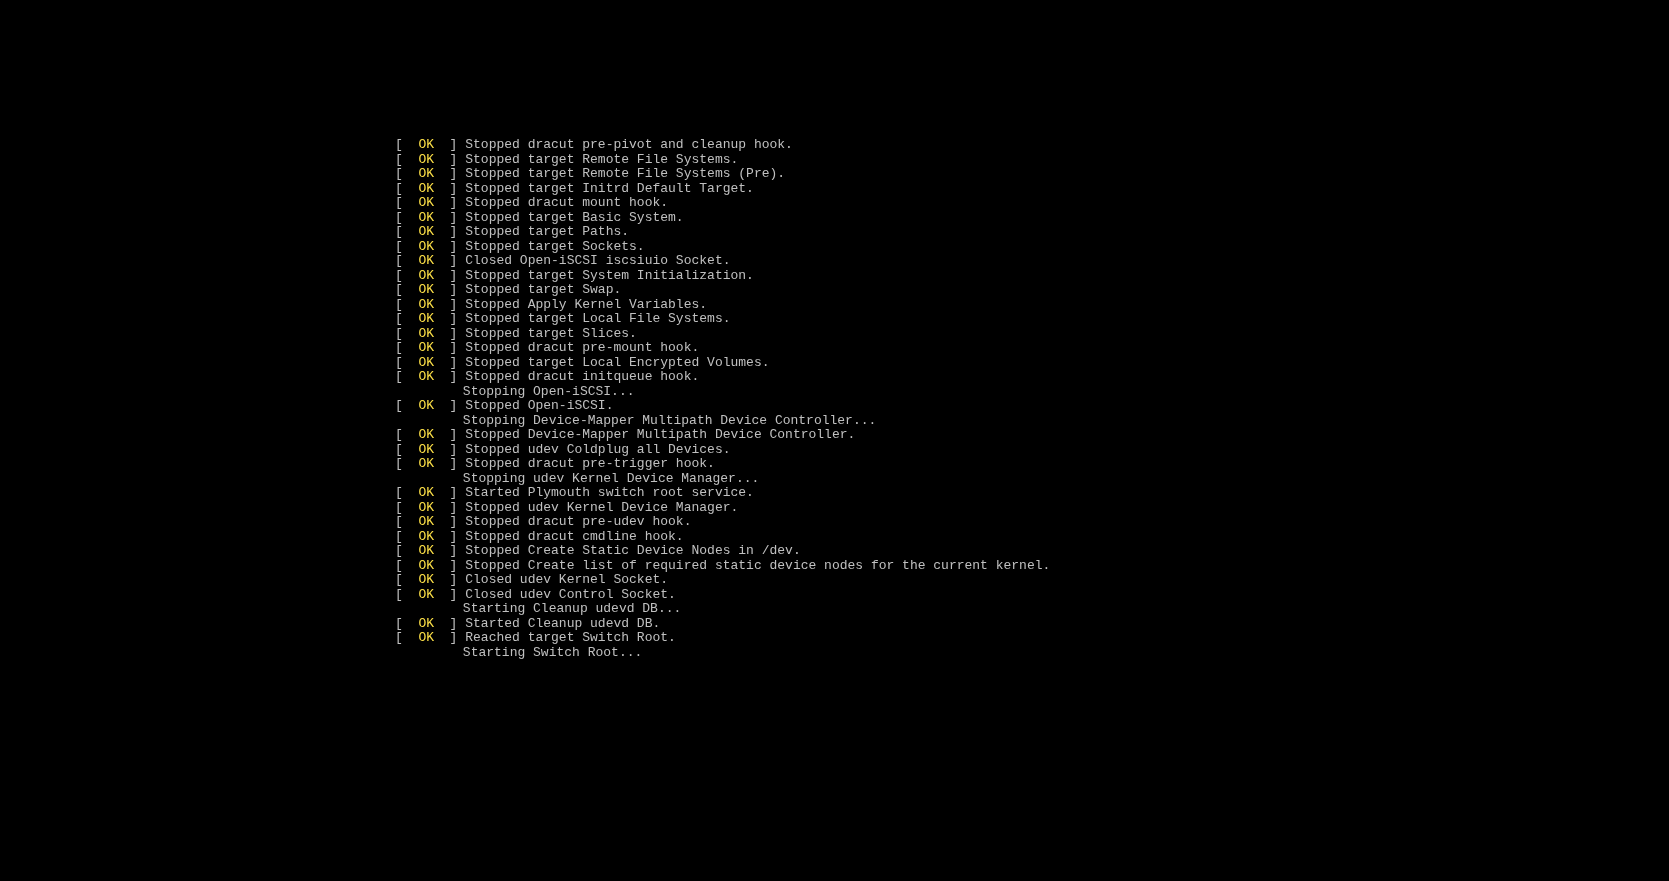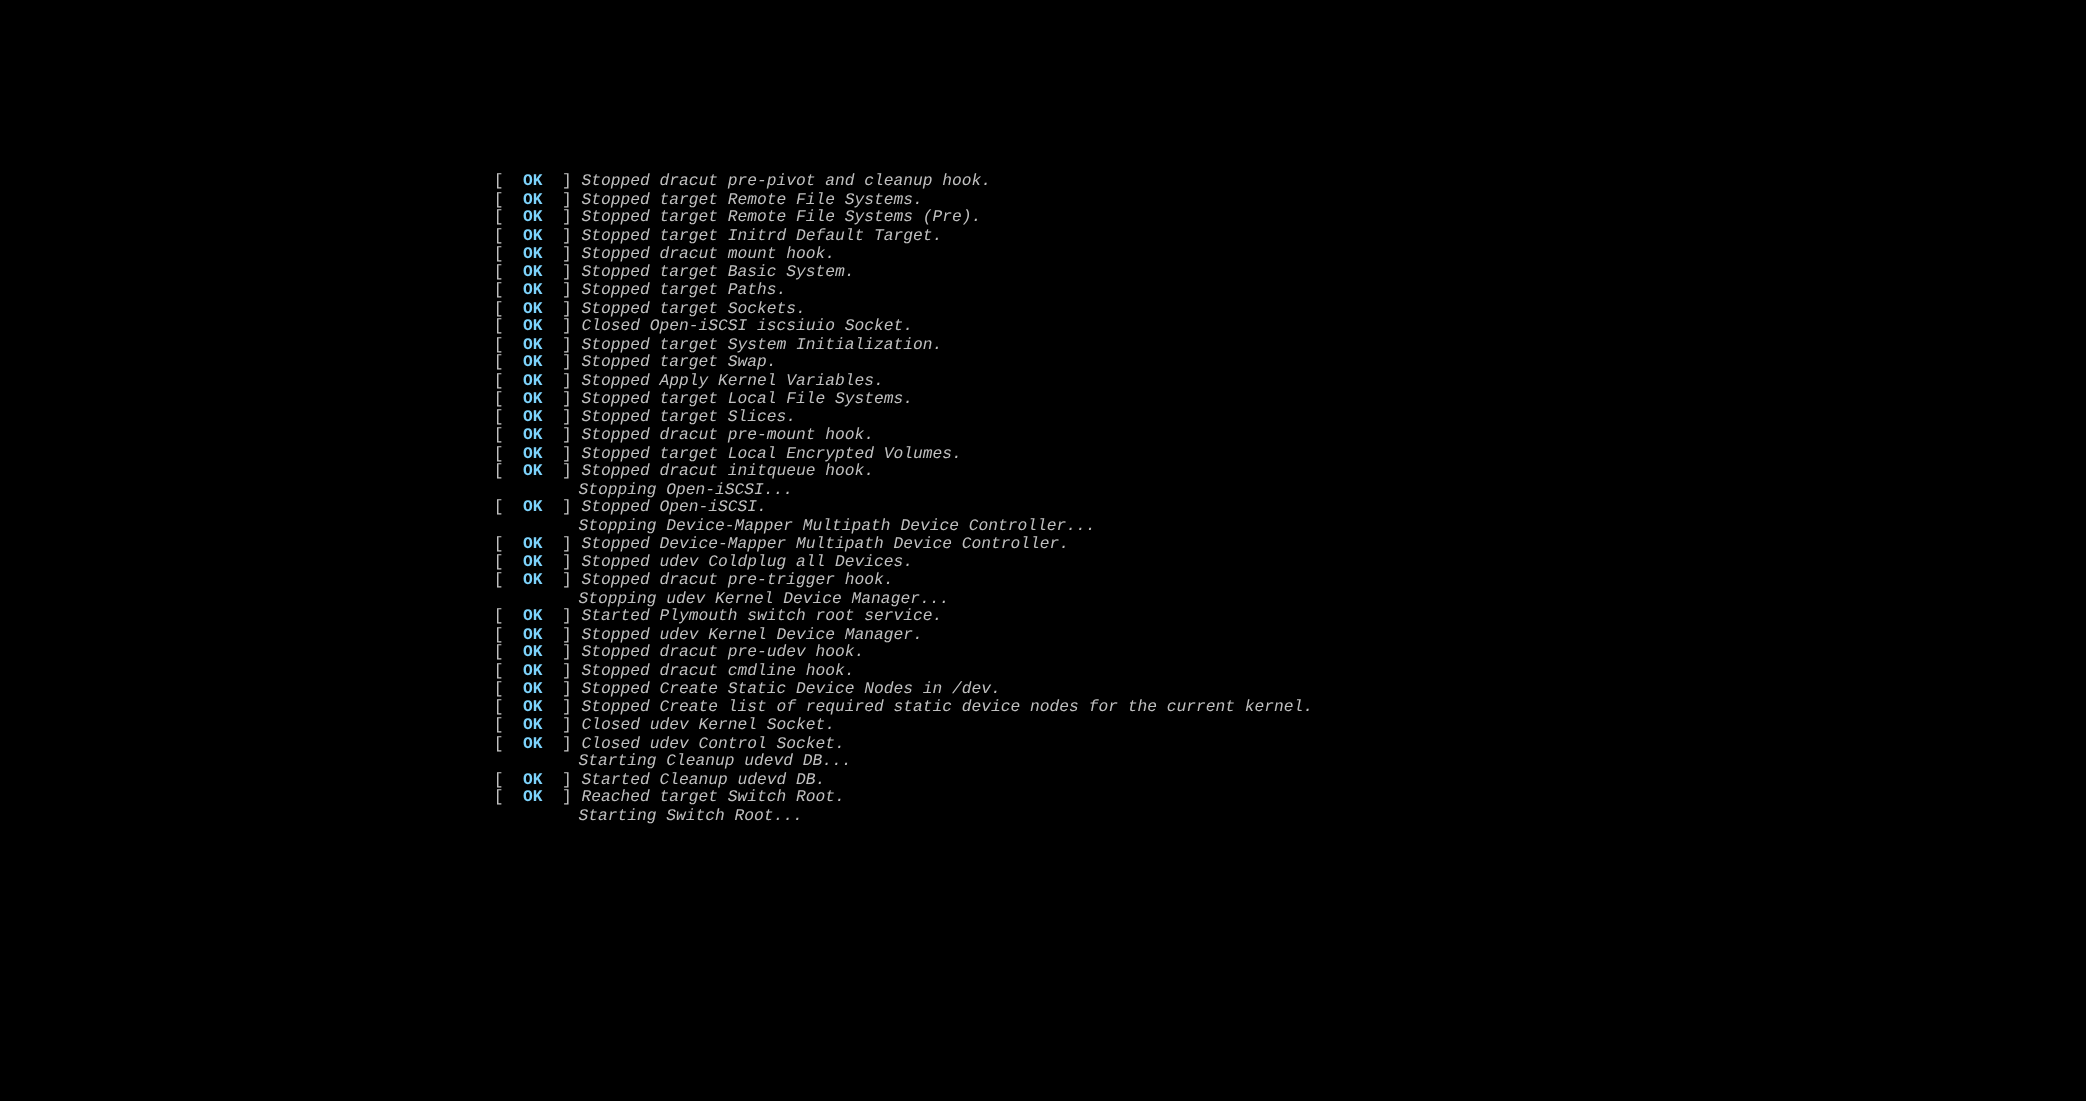--- a/index.html
+++ b/index.html
@@ -13,21 +13,21 @@
       overflow: hidden;
     }
     .console {
       position: absolute;
       left: 395px;
       top: 138px;
       white-space: pre;
       line-height: 14.5px;
     }
     .line { display: block; }
-    .ok { color: #7dd3fc; font-weight: bold; }
+    .ok { color: #fde047; font-weight: normal; }
     .bracket { color: #c0c0c0; }
-    .msg { color: #c0c0c0; font-style: italic; }
+    .msg { color: #c0c0c0; }
     .indent { display: inline-block; width: 8.7ch; }
   </style>
 </head>
 <body>
 
 <div class="console" id="console"><span class="line"><span class="bracket">[  </span><span class="ok">OK</span><span class="bracket">  ] </span><span class="msg">Stopped dracut pre-pivot and cleanup hook.</span></span><span class="line"><span class="bracket">[  </span><span class="ok">OK</span><span class="bracket">  ] </span><span class="msg">Stopped target Remote File Systems.</span></span><span class="line"><span class="bracket">[  </span><span class="ok">OK</span><span class="bracket">  ] </span><span class="msg">Stopped target Remote File Systems (Pre).</span></span><span class="line"><span class="bracket">[  </span><span class="ok">OK</span><span class="bracket">  ] </span><span class="msg">Stopped target Initrd Default Target.</span></span><span class="line"><span class="bracket">[  </span><span class="ok">OK</span><span class="bracket">  ] </span><span class="msg">Stopped dracut mount hook.</span></span><span class="line"><span class="bracket">[  </span><span class="ok">OK</span><span class="bracket">  ] </span><span class="msg">Stopped target Basic System.</span></span><span class="line"><span class="bracket">[  </span><span class="ok">OK</span><span class="bracket">  ] </span><span class="msg">Stopped target Paths.</span></span><span class="line"><span class="bracket">[  </span><span class="ok">OK</span><span class="bracket">  ] </span><span class="msg">Stopped target Sockets.</span></span><span class="line"><span class="bracket">[  </span><span class="ok">OK</span><span class="bracket">  ] </span><span class="msg">Closed Open-iSCSI iscsiuio Socket.</span></span><span class="line"><span class="bracket">[  </span><span class="ok">OK</span><span class="bracket">  ] </span><span class="msg">Stopped target System Initialization.</span></span><span class="line"><span class="bracket">[  </span><span class="ok">OK</span><span class="bracket">  ] </span><span class="msg">Stopped target Swap.</span></span><span class="line"><span class="bracket">[  </span><span class="ok">OK</span><span class="bracket">  ] </span><span class="msg">Stopped Apply Kernel Variables.</span></span><span class="line"><span class="bracket">[  </span><span class="ok">OK</span><span class="bracket">  ] </span><span class="msg">Stopped target Local File Systems.</span></span><span class="line"><span class="bracket">[  </span><span class="ok">OK</span><span class="bracket">  ] </span><span class="msg">Stopped target Slices.</span></span><span class="line"><span class="bracket">[  </span><span class="ok">OK</span><span class="bracket">  ] </span><span class="msg">Stopped dracut pre-mount hook.</span></span><span class="line"><span class="bracket">[  </span><span class="ok">OK</span><span class="bracket">  ] </span><span class="msg">Stopped target Local Encrypted Volumes.</span></span><span class="line"><span class="bracket">[  </span><span class="ok">OK</span><span class="bracket">  ] </span><span class="msg">Stopped dracut initqueue hook.</span></span><span class="line"><span class="indent"> </span><span class="msg">Stopping Open-iSCSI...</span></span><span class="line"><span class="bracket">[  </span><span class="ok">OK</span><span class="bracket">  ] </span><span class="msg">Stopped Open-iSCSI.</span></span><span class="line"><span class="indent"> </span><span class="msg">Stopping Device-Mapper Multipath Device Controller...</span></span><span class="line"><span class="bracket">[  </span><span class="ok">OK</span><span class="bracket">  ] </span><span class="msg">Stopped Device-Mapper Multipath Device Controller.</span></span><span class="line"><span class="bracket">[  </span><span class="ok">OK</span><span class="bracket">  ] </span><span class="msg">Stopped udev Coldplug all Devices.</span></span><span class="line"><span class="bracket">[  </span><span class="ok">OK</span><span class="bracket">  ] </span><span class="msg">Stopped dracut pre-trigger hook.</span></span><span class="line"><span class="indent"> </span><span class="msg">Stopping udev Kernel Device Manager...</span></span><span class="line"><span class="bracket">[  </span><span class="ok">OK</span><span class="bracket">  ] </span><span class="msg">Started Plymouth switch root service.</span></span><span class="line"><span class="bracket">[  </span><span class="ok">OK</span><span class="bracket">  ] </span><span class="msg">Stopped udev Kernel Device Manager.</span></span><span class="line"><span class="bracket">[  </span><span class="ok">OK</span><span class="bracket">  ] </span><span class="msg">Stopped dracut pre-udev hook.</span></span><span class="line"><span class="bracket">[  </span><span class="ok">OK</span><span class="bracket">  ] </span><span class="msg">Stopped dracut cmdline hook.</span></span><span class="line"><span class="bracket">[  </span><span class="ok">OK</span><span class="bracket">  ] </span><span class="msg">Stopped Create Static Device Nodes in /dev.</span></span><span class="line"><span class="bracket">[  </span><span class="ok">OK</span><span class="bracket">  ] </span><span class="msg">Stopped Create list of required static device nodes for the current kernel.</span></span><span class="line"><span class="bracket">[  </span><span class="ok">OK</span><span class="bracket">  ] </span><span class="msg">Closed udev Kernel Socket.</span></span><span class="line"><span class="bracket">[  </span><span class="ok">OK</span><span class="bracket">  ] </span><span class="msg">Closed udev Control Socket.</span></span><span class="line"><span class="indent"> </span><span class="msg">Starting Cleanup udevd DB...</span></span><span class="line"><span class="bracket">[  </span><span class="ok">OK</span><span class="bracket">  ] </span><span class="msg">Started Cleanup udevd DB.</span></span><span class="line"><span class="bracket">[  </span><span class="ok">OK</span><span class="bracket">  ] </span><span class="msg">Reached target Switch Root.</span></span><span class="line"><span class="indent"> </span><span class="msg">Starting Switch Root...</span></span></div>
 
 </body></html>

